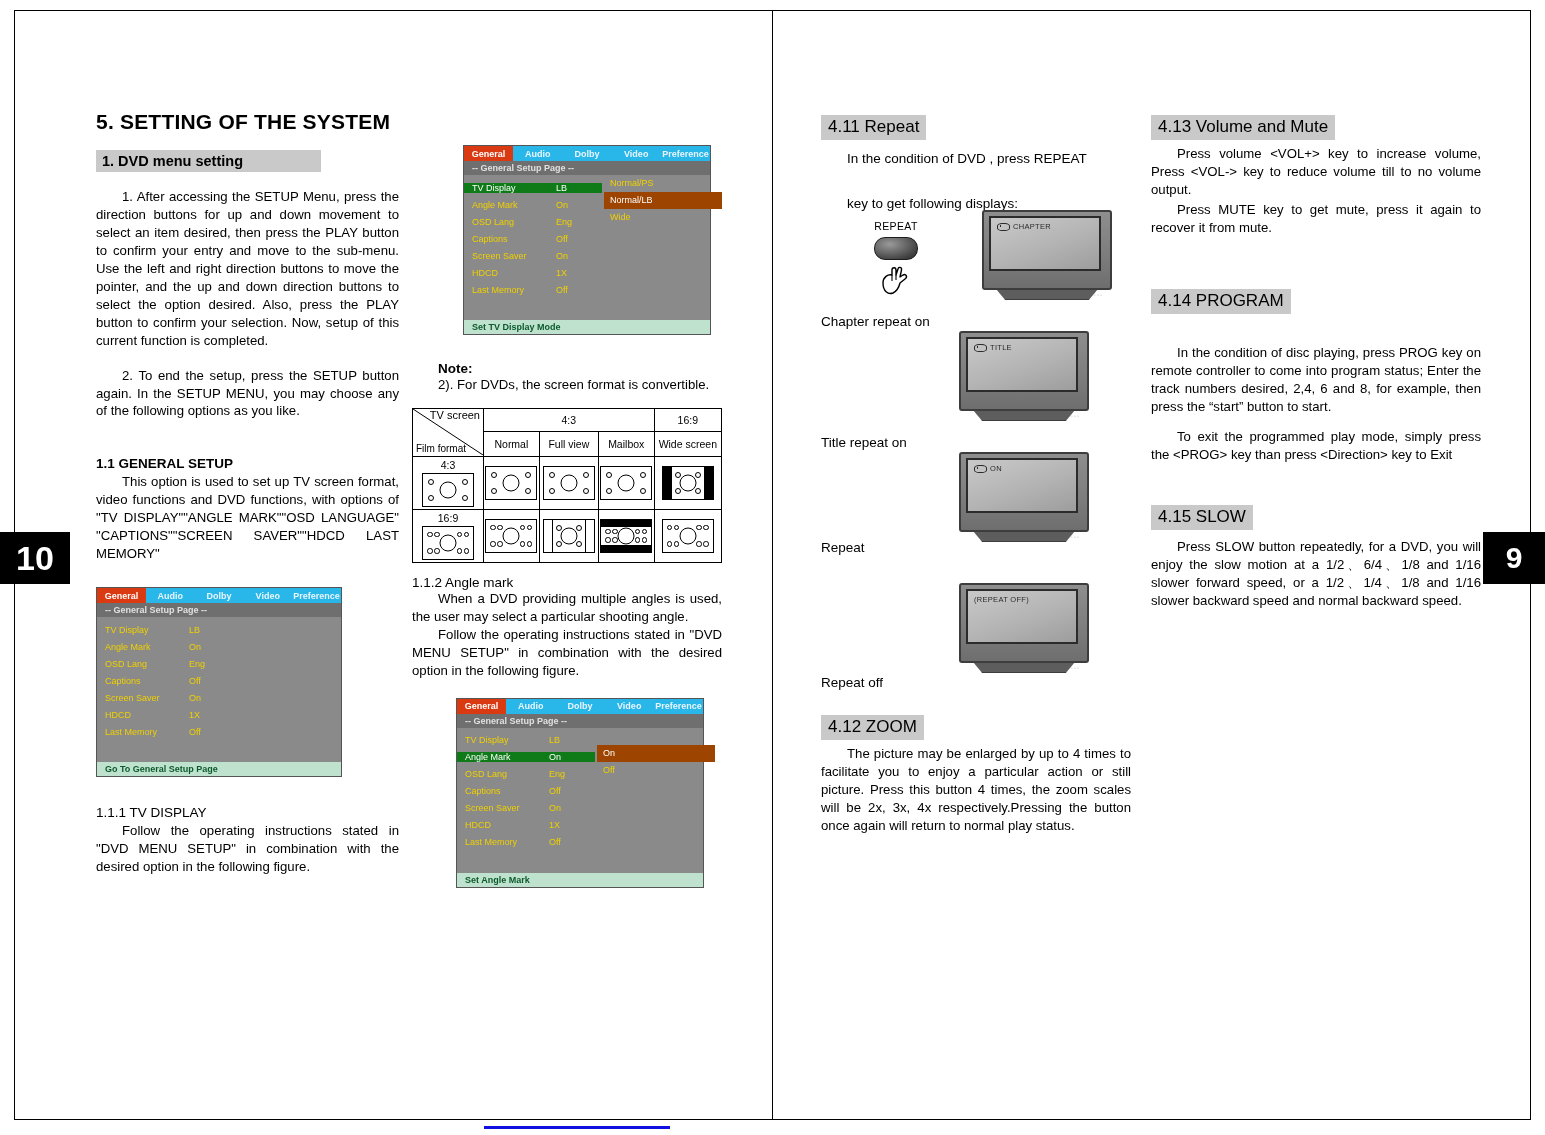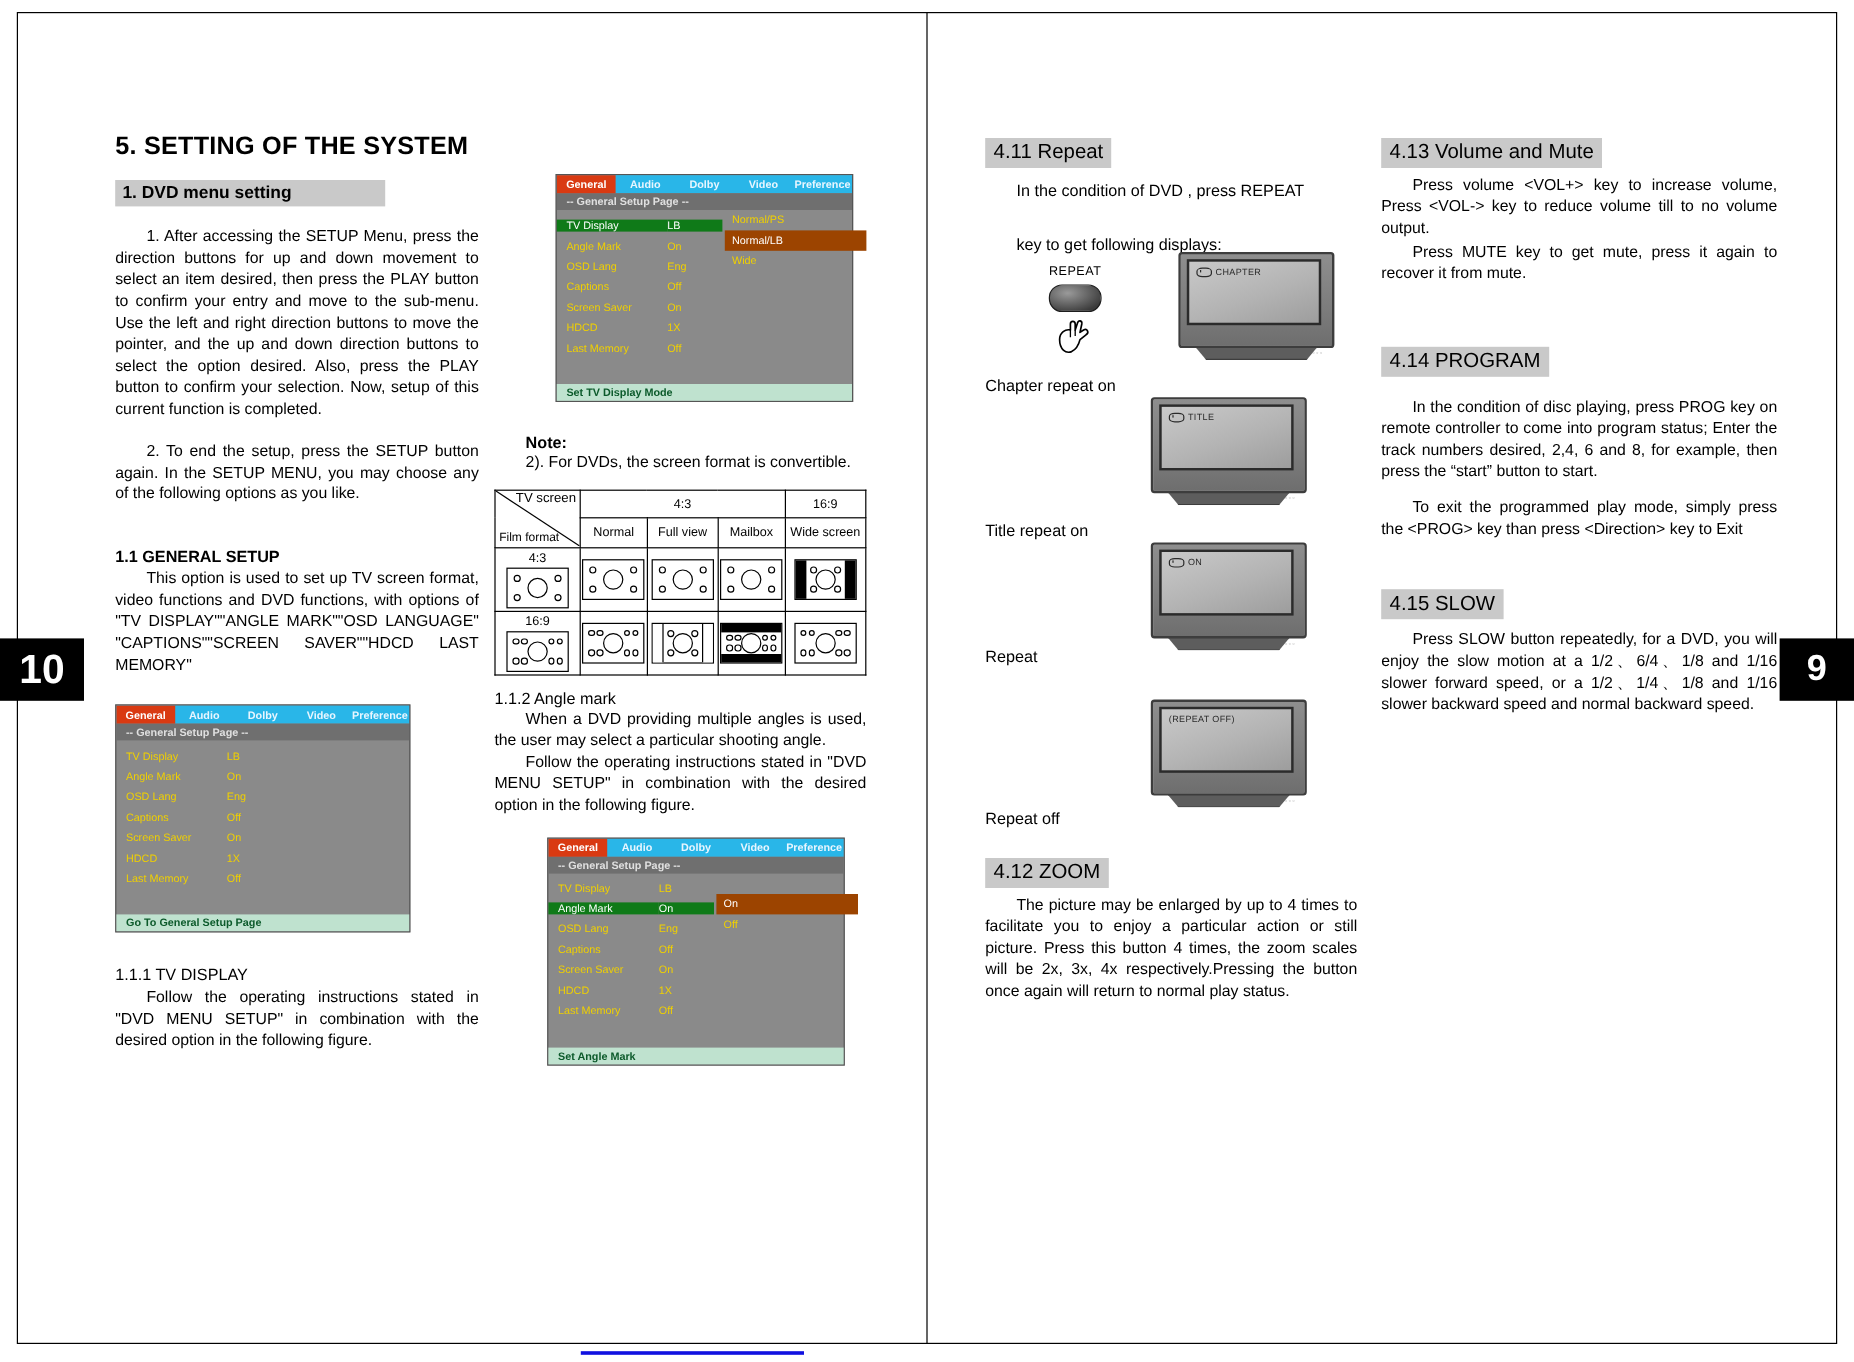--- a/index.html
+++ b/index.html
@@ -507,21 +507,21 @@
   </div>
 
   <div style="position:absolute;left:378px;top:105px;width:330px;">
 
     <div class="h-sec">4.13 Volume and Mute</div>
     <p class="body first" style="margin-top:5px;">Press   volume &lt;VOL+&gt; key to increase volume, Press &lt;VOL-&gt; key to reduce volume till to no volume output.</p>
     <p class="body first" style="margin-top:2px;">Press  MUTE key to get mute, press it again to recover it from mute.</p>
 
     <div style="margin-top:52px;">
       <div class="h-sec">4.14 PROGRAM</div>
-      <p class="body first" style="margin-top:16px;">In  the  condition  of  disc playing, press PROG  key  on  remote  controller  to  come into program  status; Enter the track numbers desired, 2,4, 6 and 8, for example, then press the “start” button to start.</p>
+      <p class="body first" style="margin-top:30px;">In  the  condition  of  disc playing, press PROG  key  on  remote  controller  to  come into program  status; Enter the track numbers desired, 2,4, 6 and 8, for example, then press the “start” button to start.</p>
       <p class="body first" style="margin-top:12px;">To  exit  the  programmed  play mode, simply press  the &lt;PROG&gt; key than press &lt;Direction&gt; key to Exit</p>
     </div>
 
     <div style="margin-top:42px;">
       <div class="h-sec">4.15 SLOW</div>
       <p class="body first" style="margin-top:8px;">Press SLOW button repeatedly, for a DVD, you will enjoy the slow motion at a 1/2、6/4、1/8 and 1/16 slower forward speed, or a 1/2、1/4、1/8 and 1/16 slower backward speed and normal backward speed.</p>
     </div>
   </div>
 </div>
 

